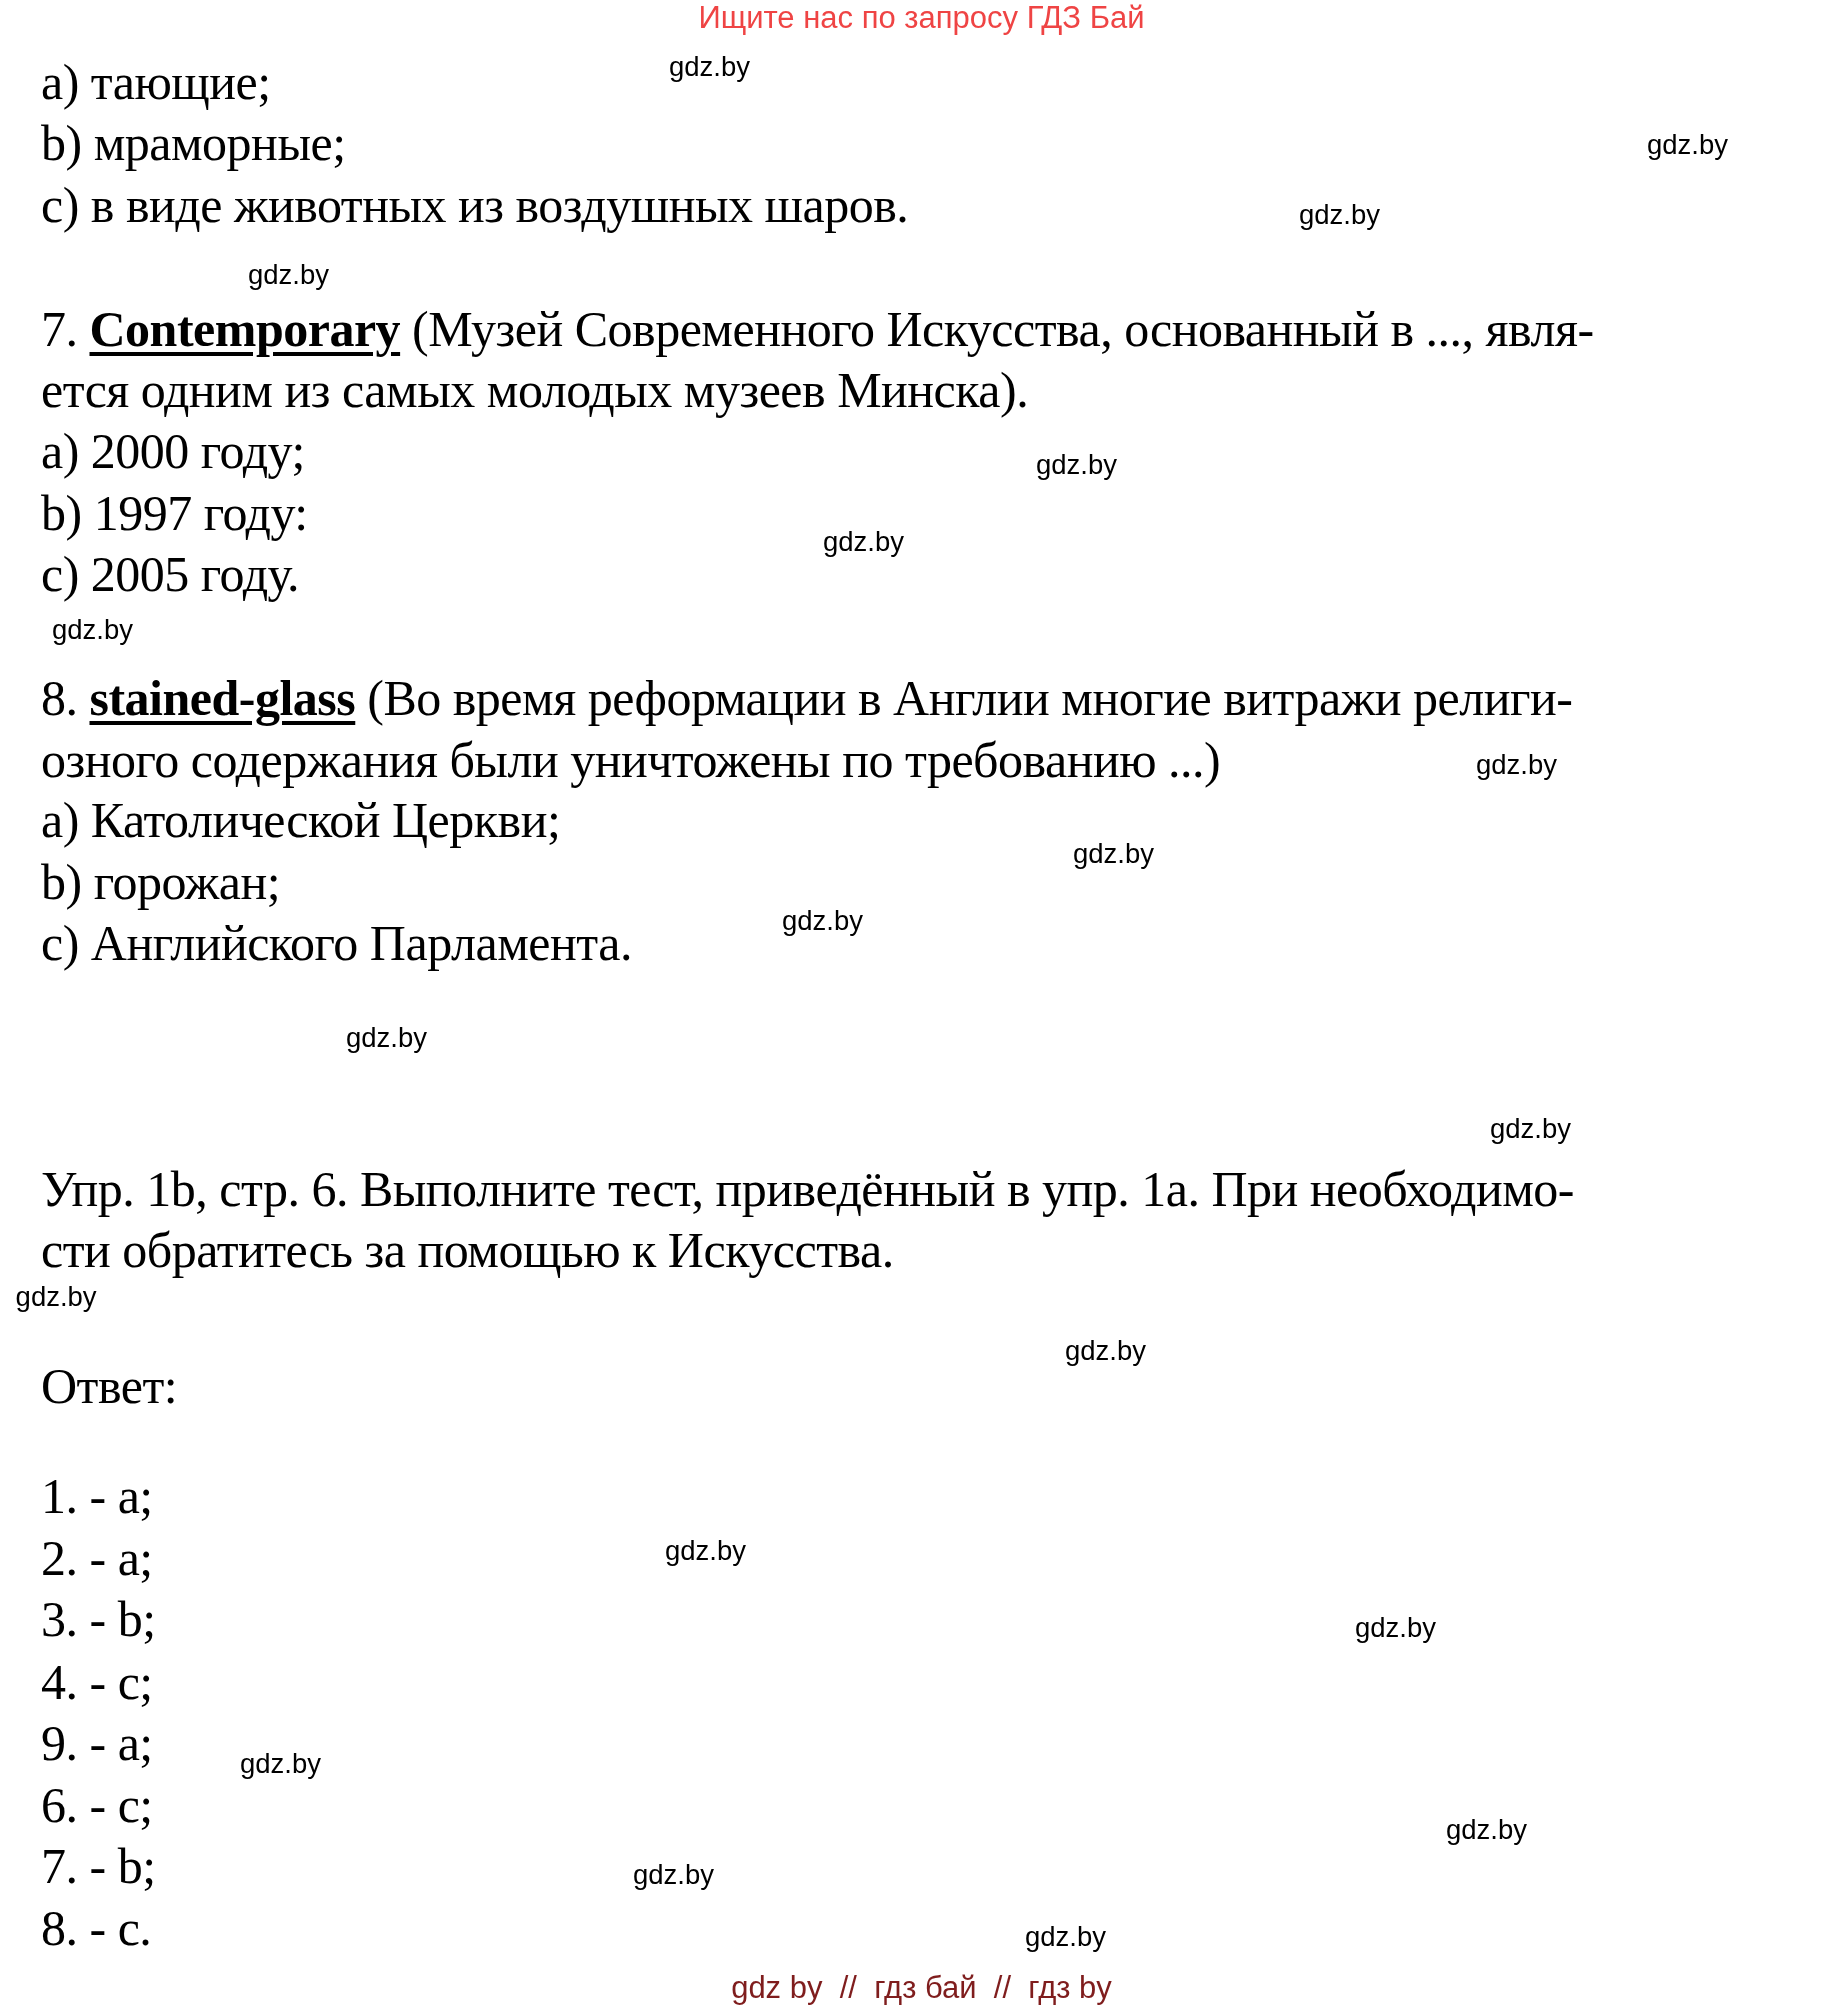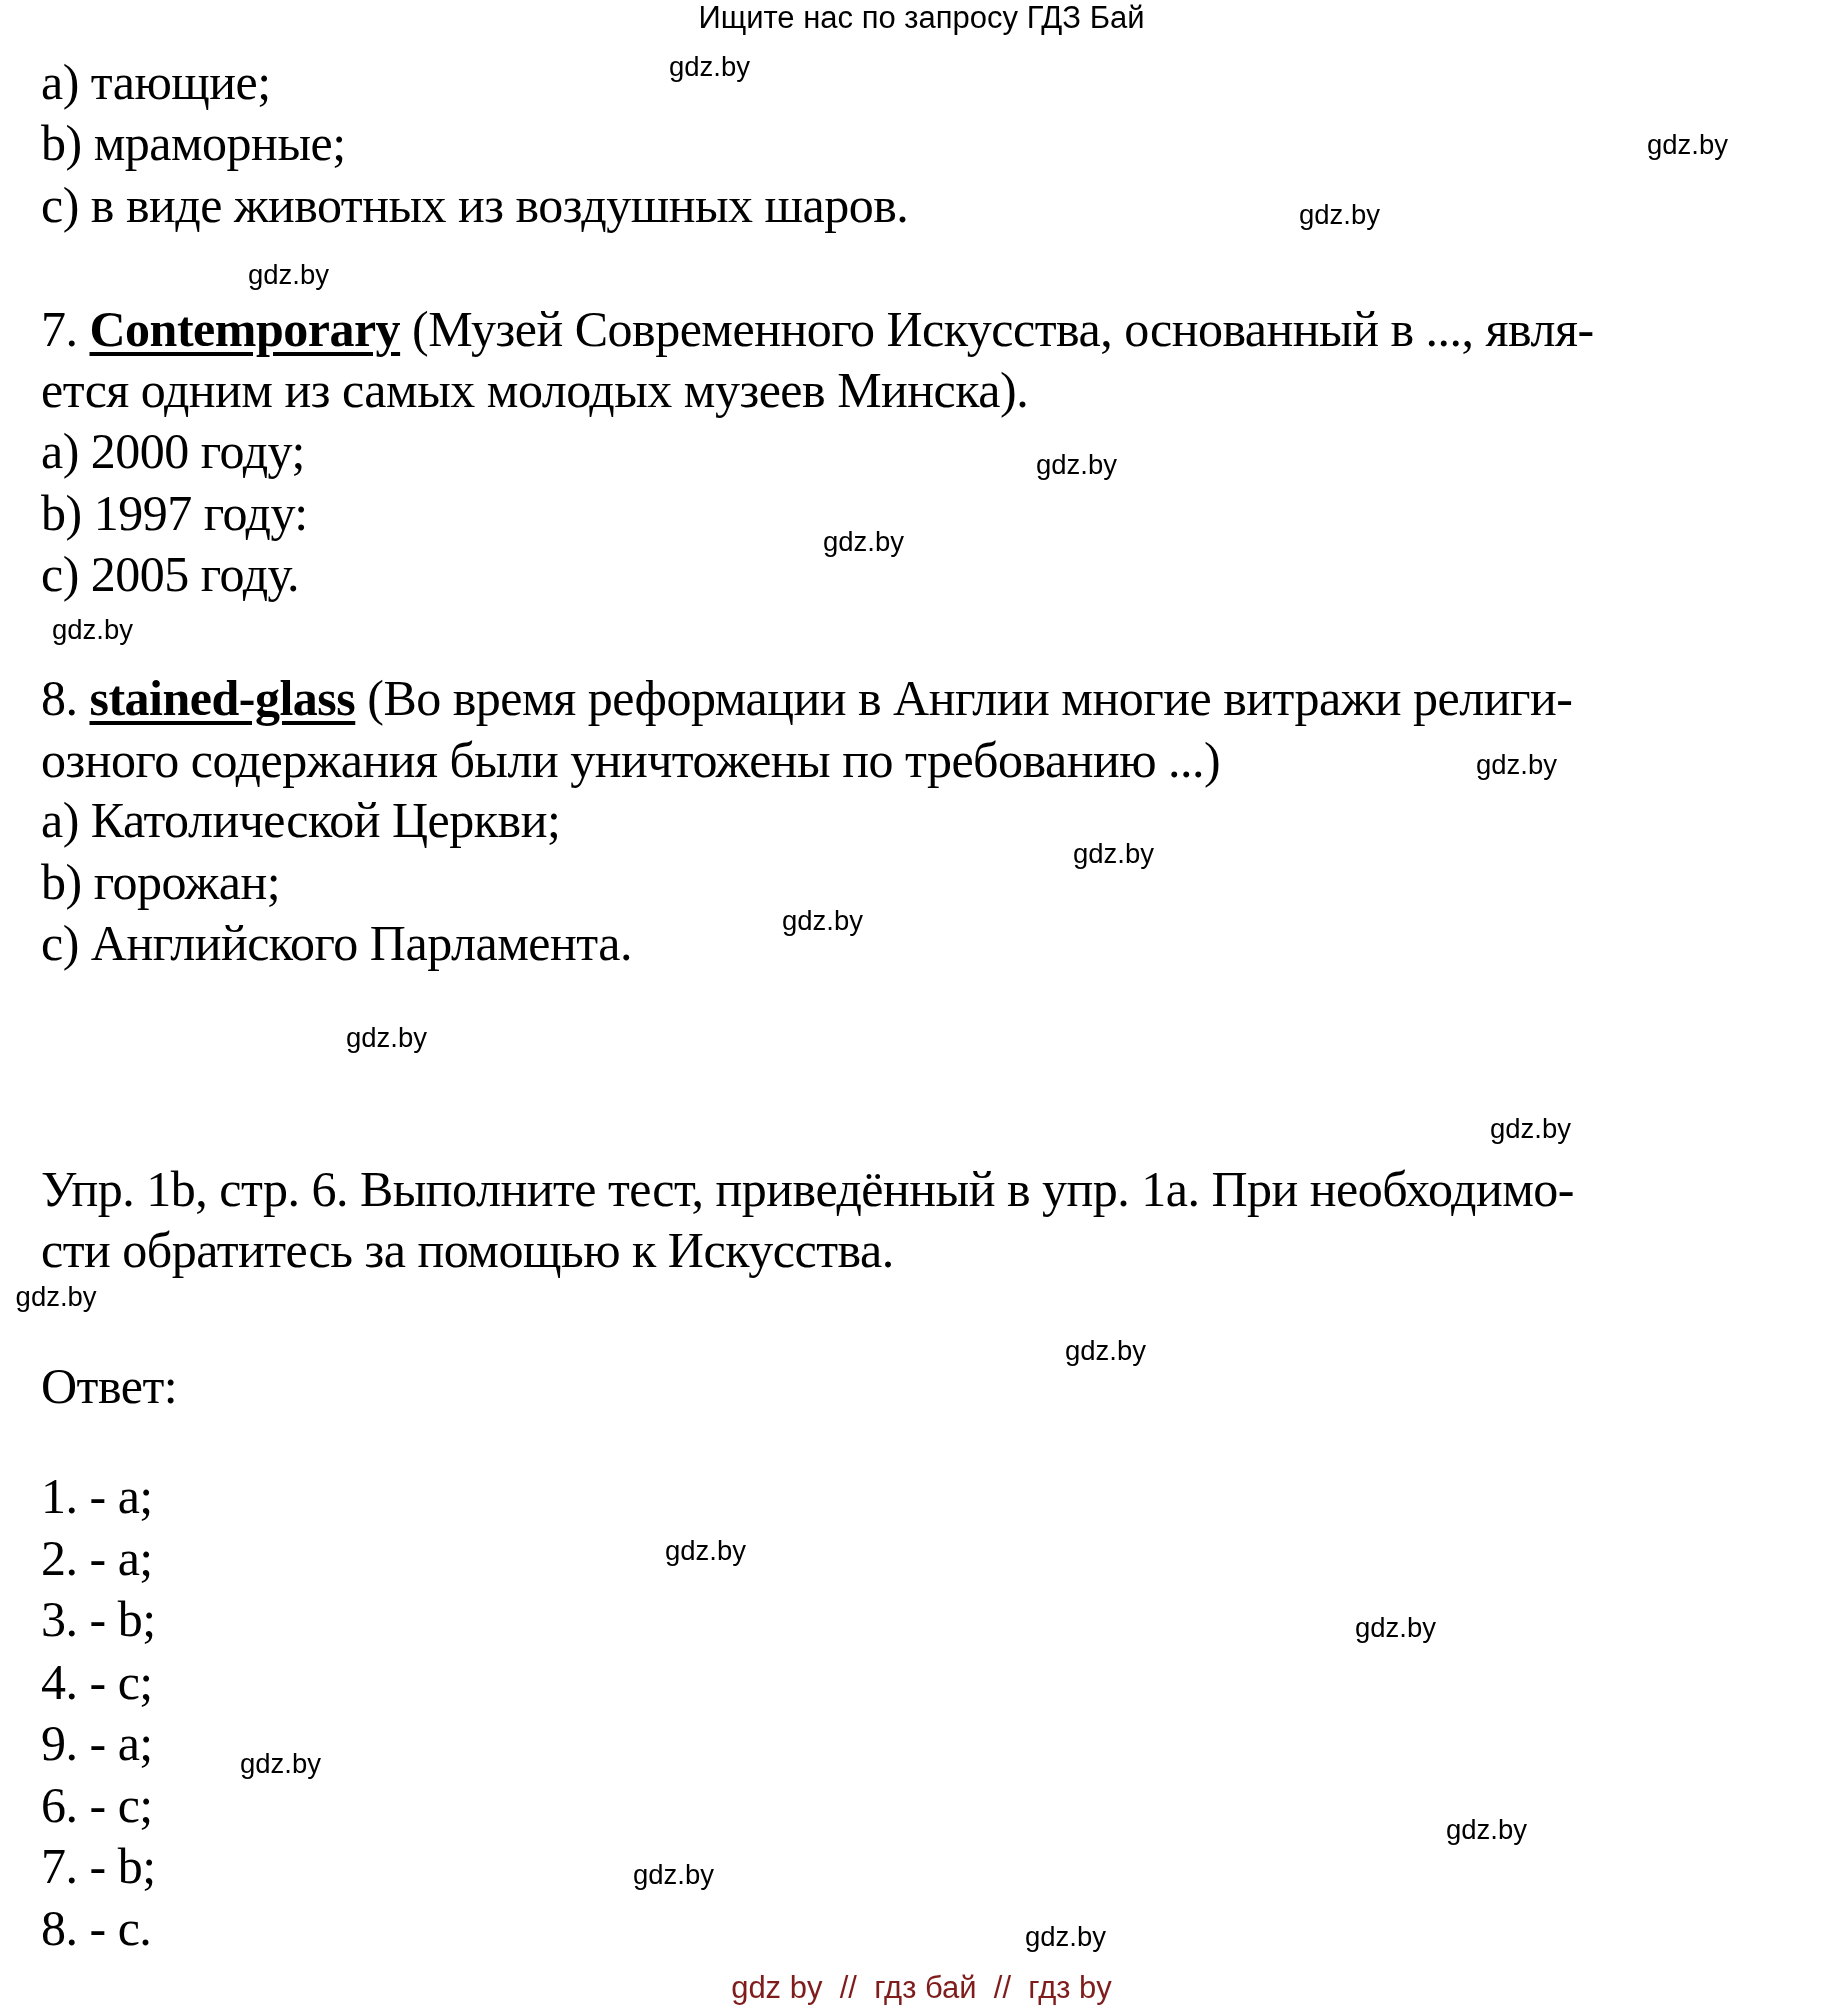--- a/index.html
+++ b/index.html
@@ -1,20 +1,20 @@
 <!DOCTYPE html>
 <html style="font-size:14.7px"><head>
 <meta charset="utf-8">
 <style>
   html, body { margin: 0; padding: 0; background: #ffffff; }
   body { width: 1843px; height: 2010px; position: relative; overflow: hidden; }
   .abs { position: absolute; white-space: nowrap; }
   .serif { font-family: "Liberation Serif", "DejaVu Serif", serif; color: #000; font-size: 50px; line-height: 1; letter-spacing: -0.5px; }
   .line { left: 41px; }
-  .header { font-family: "Liberation Sans", "DejaVu Sans", sans-serif; font-size: 31px; color: #000000; top: 0px; left: 0; width: 1843px; text-align: center; }
+  .header { font-family: "Liberation Sans", "DejaVu Sans", sans-serif; font-size: 31px; color: #ef4444; top: 0px; left: 0; width: 1843px; text-align: center; }
   .footer { font-family: Liberation Sans, sans-serif; font-size: 31px; color: #7f1d1d; top: 1970px; left: 0; width: 1843px; text-align: center; }
   .wm { font-family: "Liberation Sans", "DejaVu Sans", sans-serif; font-size: 27.5px; color: #000000; }
   b.kw { font-weight: bold; text-decoration: underline; text-decoration-thickness: 3.7px; text-underline-offset: 5.5px; }
   b.lead { font-weight: normal; text-align: center; }
   .answer-title { font-weight: normal; margin-top: 12px; }
 </style>
 </head>
 <body>
 
 <div class="abs header">Ищите нас по запросу ГДЗ Бай</div>

